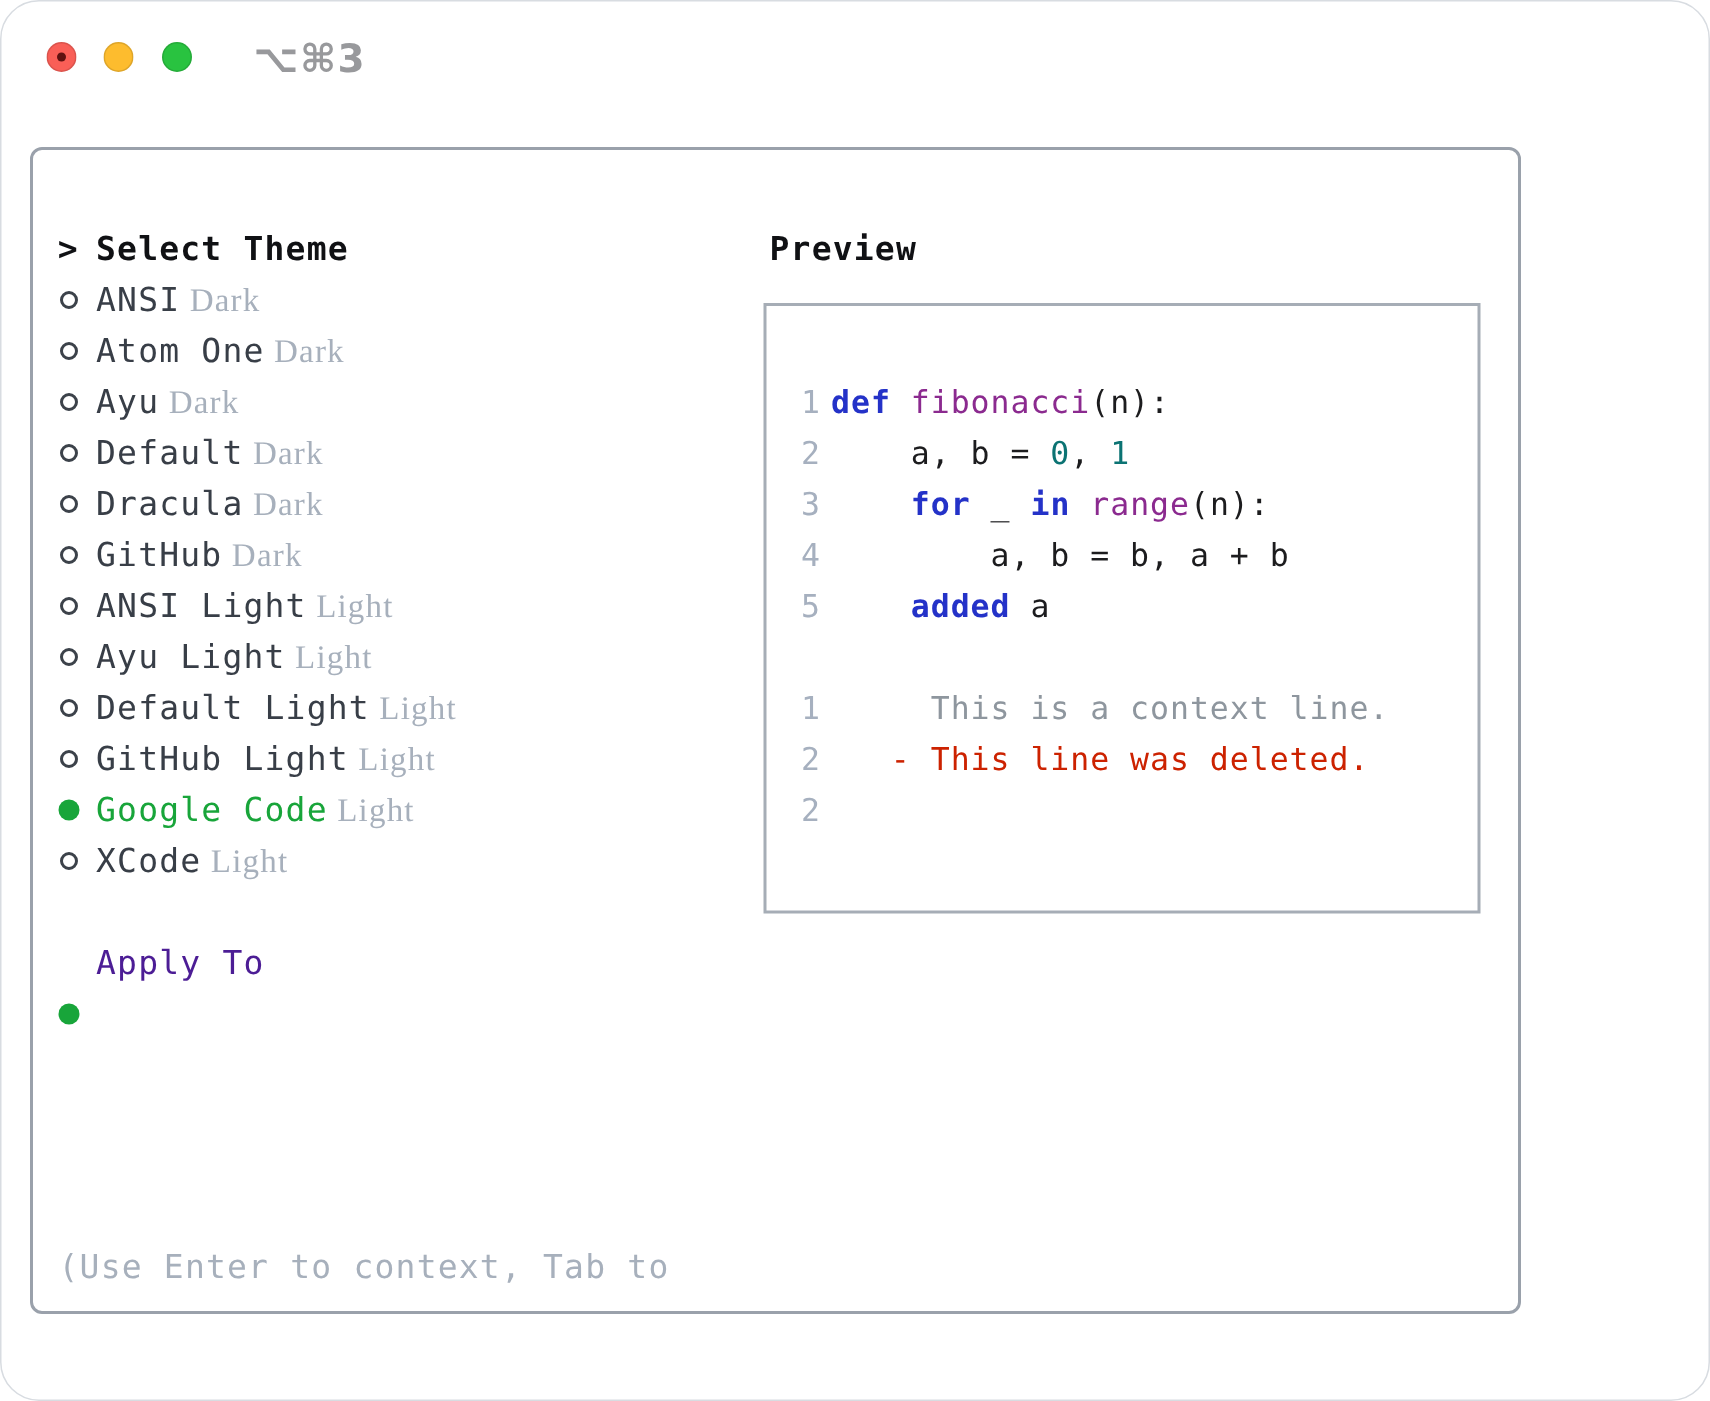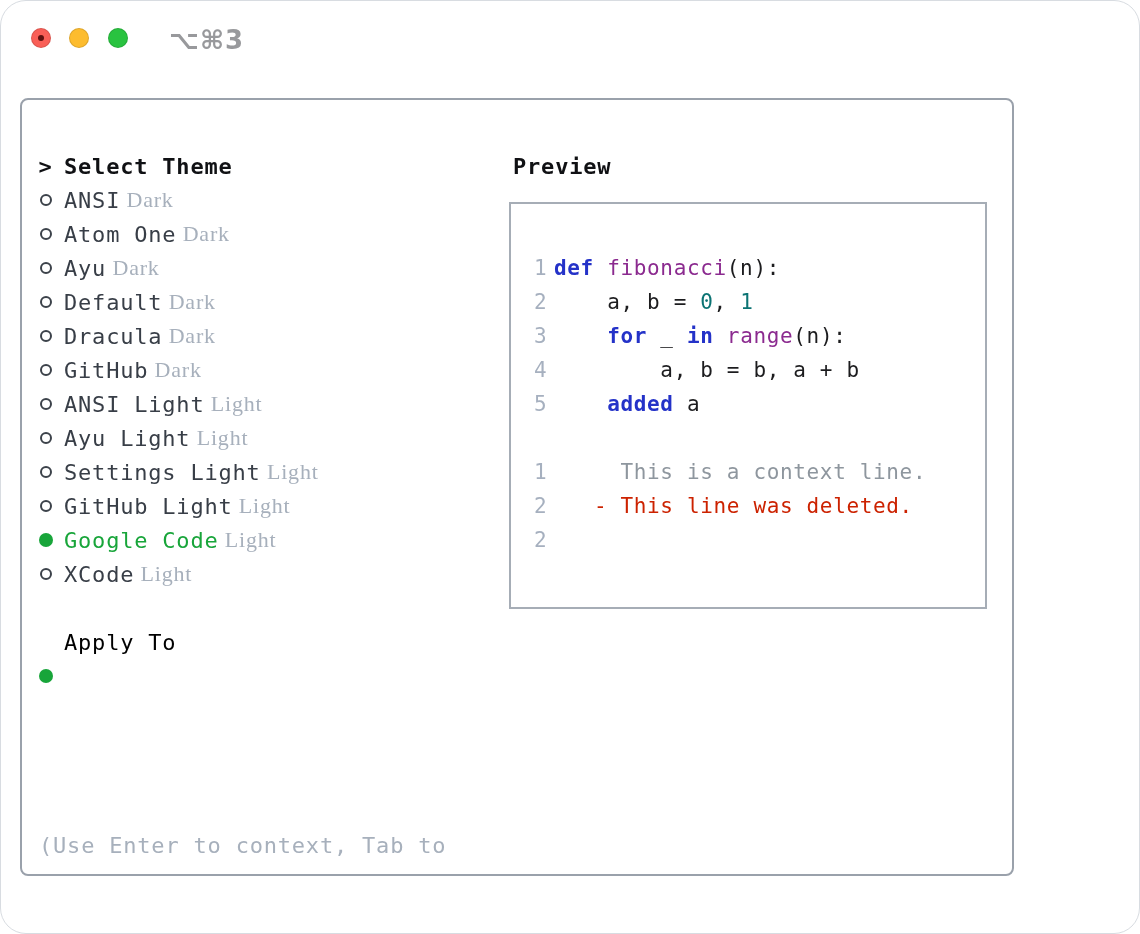--- a/index.html
+++ b/index.html
@@ -34,21 +34,21 @@
   .row{height:34px;display:flex;align-items:center;font-size:22px;letter-spacing:0.8px;
     color:var(--item-text);white-space:pre;}
   .marker{width:15px;display:flex;justify-content:center;align-items:center;margin-right:11px;flex:0 0 15px;}
   .circle{width:12px;height:12px;border-radius:50%;border:2px solid #3c424a;}
   .dot{width:14px;height:14px;border-radius:50%;background:var(--accent-green);}
   .chev{font-weight:bold;color:var(--header-text);}
   .row.header{font-weight:bold;color:var(--header-text);}
   .row .variant{color:var(--muted);font-family:Liberation Serif, serif;}
   .row.sel .name{color:var(--accent-green);text-align:right;}
   .apply{position:absolute;left:16px;top:525px;}
-  .apply .row.subheader{color:#000000;padding-left:26px;text-align:center;}
+  .apply .row.subheader{color:#4c1d95;padding-left:26px;text-align:center;}
   .help{position:absolute;left:17px;top:661px;font-size:22px;letter-spacing:0.8px;
     line-height:34px;color:var(--muted);white-space:pre;}
   
   .preview-title{position:absolute;left:479px;top:49px;height:34px;display:flex;align-items:center;
     font-size:22px;letter-spacing:0.8px;font-weight:bold;color:var(--header-text);margin-left:12px;}
   .preview-box{position:absolute;left:487px;top:102px;width:478px;height:407px;
     border:2px solid var(--preview-border);background:#fff;}
   .code{padding:47px 0 0 23px;}
   .cline{height:34px;display:flex;align-items:center;font-size:21px;letter-spacing:0.65px;
     white-space:pre;color:var(--code-text);}
@@ -78,21 +78,21 @@
       </div>
       <div id="theme-items">
           <div class="row"><span class="marker"><span class="circle"></span></span><span class="name">ANSI</span><span class="variant"> Dark</span></div>
           <div class="row"><span class="marker"><span class="circle"></span></span><span class="name">Atom One</span><span class="variant"> Dark</span></div>
           <div class="row"><span class="marker"><span class="circle"></span></span><span class="name">Ayu</span><span class="variant"> Dark</span></div>
           <div class="row"><span class="marker"><span class="circle"></span></span><span class="name">Default</span><span class="variant"> Dark</span></div>
           <div class="row"><span class="marker"><span class="circle"></span></span><span class="name">Dracula</span><span class="variant"> Dark</span></div>
           <div class="row"><span class="marker"><span class="circle"></span></span><span class="name">GitHub</span><span class="variant"> Dark</span></div>
           <div class="row"><span class="marker"><span class="circle"></span></span><span class="name">ANSI Light</span><span class="variant"> Light</span></div>
           <div class="row"><span class="marker"><span class="circle"></span></span><span class="name">Ayu Light</span><span class="variant"> Light</span></div>
-          <div class="row"><span class="marker"><span class="circle"></span></span><span class="name">Settings Light</span><span class="variant"> Light</span></div>
+          <div class="row"><span class="marker"><span class="circle"></span></span><span class="name">Default Light</span><span class="variant"> Light</span></div>
           <div class="row"><span class="marker"><span class="circle"></span></span><span class="name">GitHub Light</span><span class="variant"> Light</span></div>
           <div class="row sel"><span class="marker"><span class="dot"></span></span><span class="name">Google Code</span><span class="variant"> Light</span></div>
           <div class="row"><span class="marker"><span class="circle"></span></span><span class="name">XCode</span><span class="variant"> Light</span></div>
         </div>
     </div>
 
     <div class="apply">
       <div class="row subheader">
         <span>Apply To</span>
       </div>

